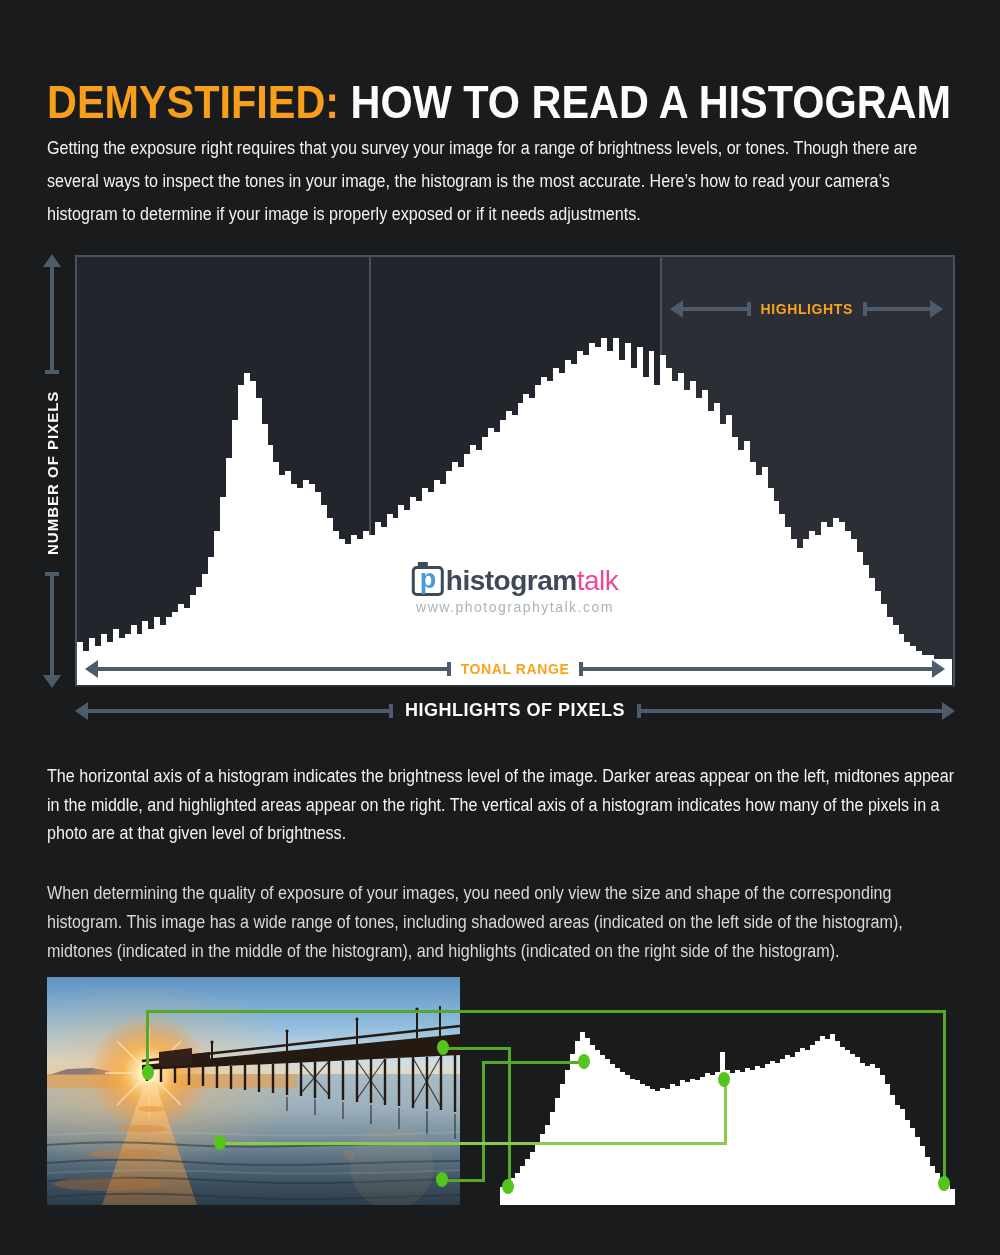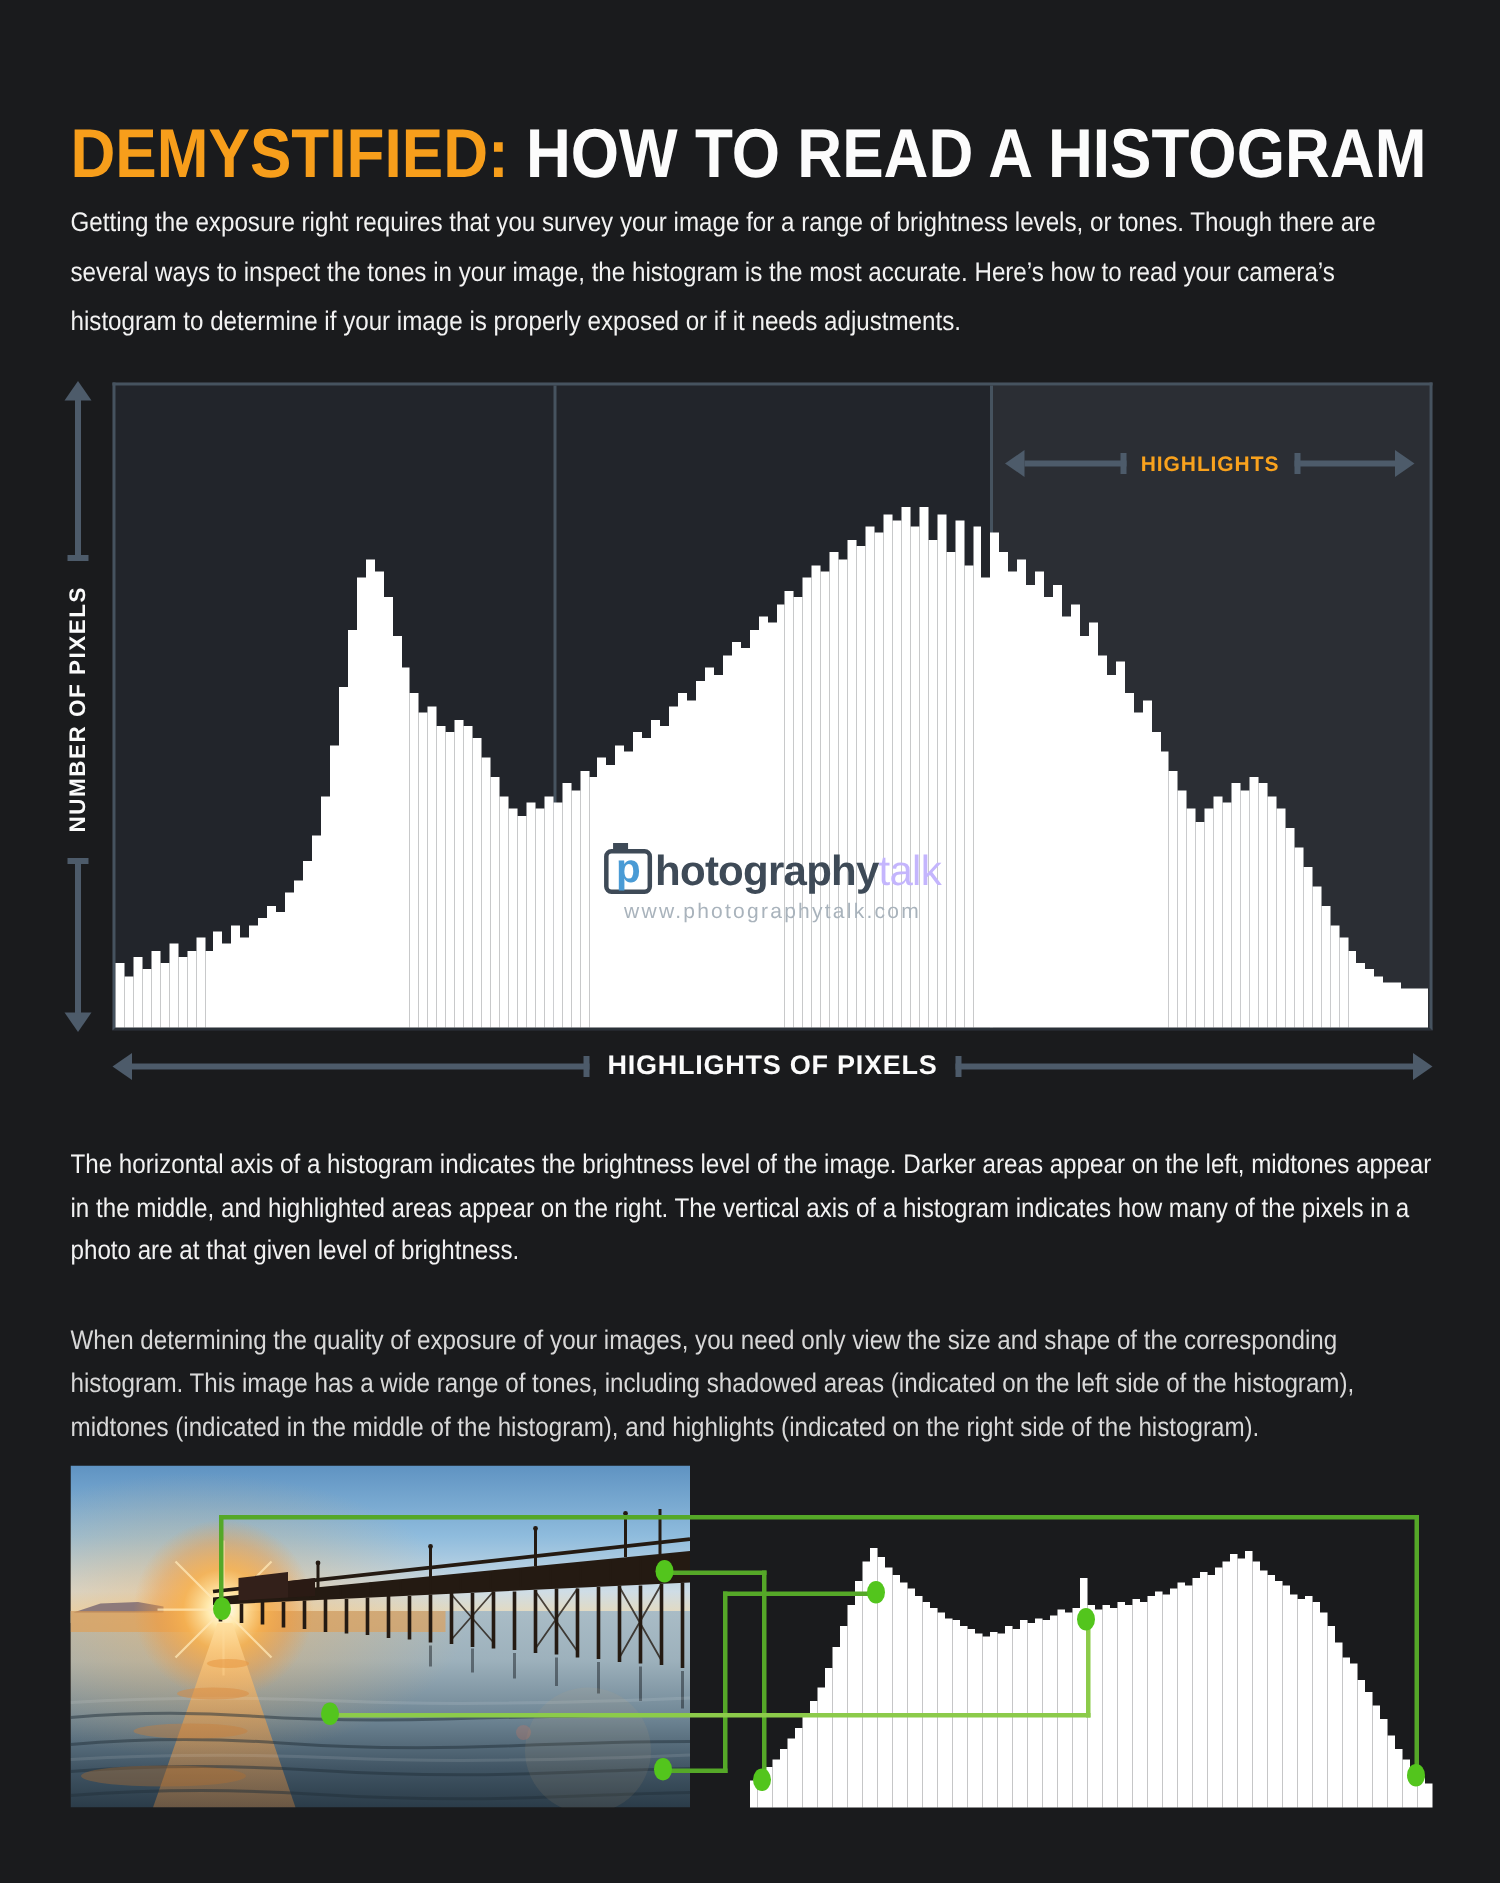--- a/index.html
+++ b/index.html
@@ -54,21 +54,21 @@
   #tonal-row .sec-label{font-size:14px;}
 
   
   #logo{position:absolute;left:50%;top:308px;transform:translateX(-50%);text-align:center;z-index:6;}
   .logo-row{display:flex;align-items:center;justify-content:center;}
   .cam{display:inline-block;width:26px;height:24px;border:3px solid #3e4a57;border-radius:5px;
        position:relative;margin-right:2px;}
   .cam-notch{position:absolute;top:-7px;left:3px;width:10px;height:4px;background:#3e4a57;}
   .cam-p{position:absolute;left:5px;top:-3px;color:#4a9bd5;font-weight:bold;font-size:27px;line-height:27px;}
   .logo-bold{font-size:28px;font-weight:bold;color:#3e4a57;letter-spacing:-0.5px;}
-  .logo-light{font-size:28px;font-weight:normal;color:#c4b5fd;letter-spacing:-0.5px;}
+  .logo-light{font-size:28px;font-weight:normal;color:#ec4899;letter-spacing:-0.5px;}
   #logo-url{margin-top:2px;font-size:14px;color:#a9b3bc;letter-spacing:1.5px;}
 
   
   #x-axis-row{position:absolute;left:75px;top:700px;width:880px;display:flex;align-items:center;gap:12px;}
   #x-axis-label{color:#fbfbfb;font-weight:bold;font-size:18px;letter-spacing:0.5px;white-space:nowrap;}
   #y-axis-label{position:absolute;left:32px;top:383px;height:180px;width:40px;display:flex;
       align-items:center;justify-content:center;writing-mode:vertical-rl;transform:rotate(180deg);
       color:#fbfbfb;font-weight:bold;font-size:15px;letter-spacing:1px;white-space:nowrap;}
 
   
@@ -251,28 +251,33 @@
         <div class="hbar" style="height: 6%;"></div>
         <div class="hbar" style="height: 6%;"></div>
       </div>
 
     <div class="sec-row" style="left:66.6%;width:33.4%;align-items:center;">
       <span class="arrowline head-l cap-r"></span>
       <span class="sec-label">HIGHLIGHTS</span>
       <span class="arrowline head-r cap-l"></span>
     </div>
 
+    <div id="tonal-row">
+      <span class="arrowline head-l cap-r"></span>
+      <span class="sec-label">TONAL RANGE</span>
+      <span class="arrowline head-r cap-l"></span>
+    </div>
 
     <div id="logo">
       <div class="logo-row">
         <span class="cam">
           <span class="cam-notch"></span>
           <span class="cam-p">p</span>
         </span>
-        <span class="logo-bold">hotography</span>
+        <span class="logo-bold">histogram</span>
         <span class="logo-light">talk</span>
       </div>
       <div id="logo-url">www.photographytalk.com</div>
     </div>
   </div>
 
   <div id="x-axis-row">
     <span class="arrowline head-l cap-r"></span>
     <span id="x-axis-label">HIGHLIGHTS OF PIXELS</span>
     <span class="arrowline head-r cap-l"></span>

